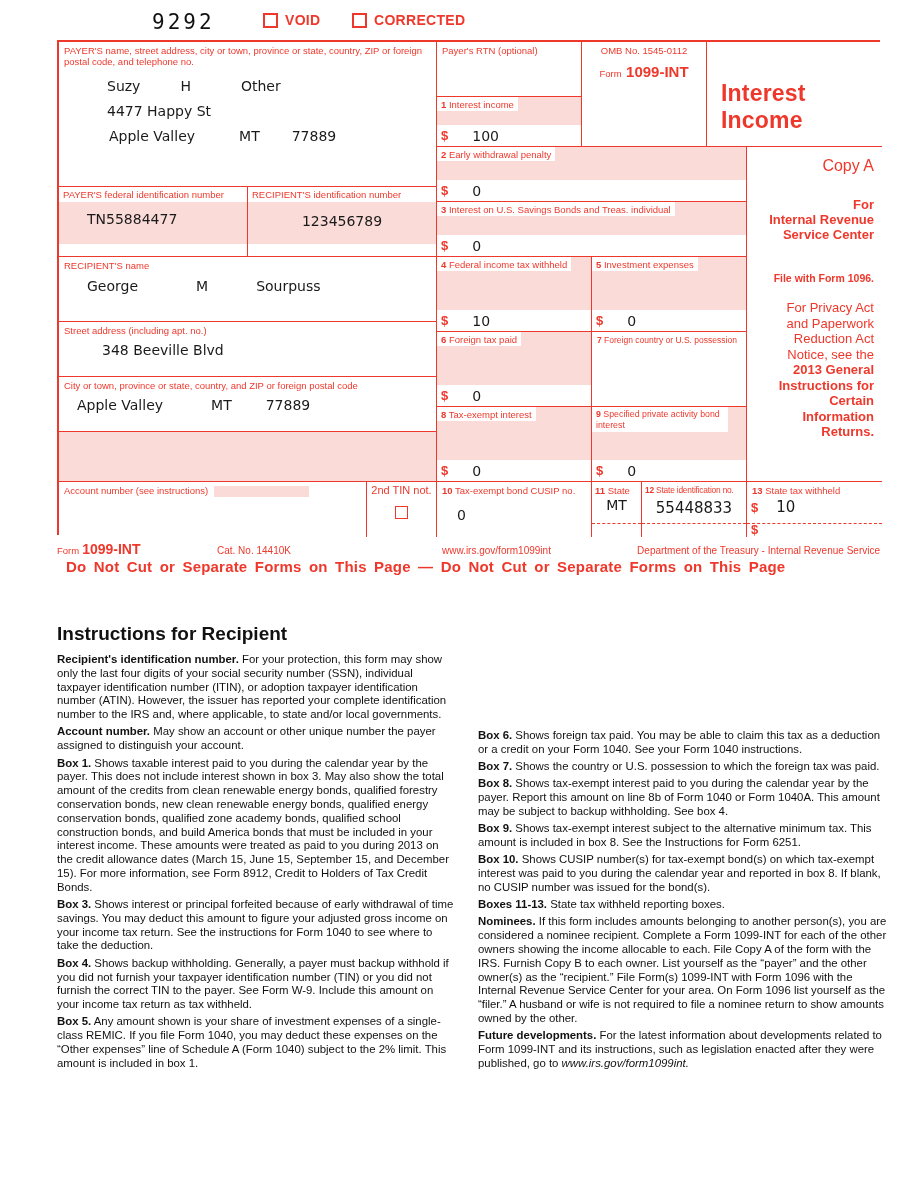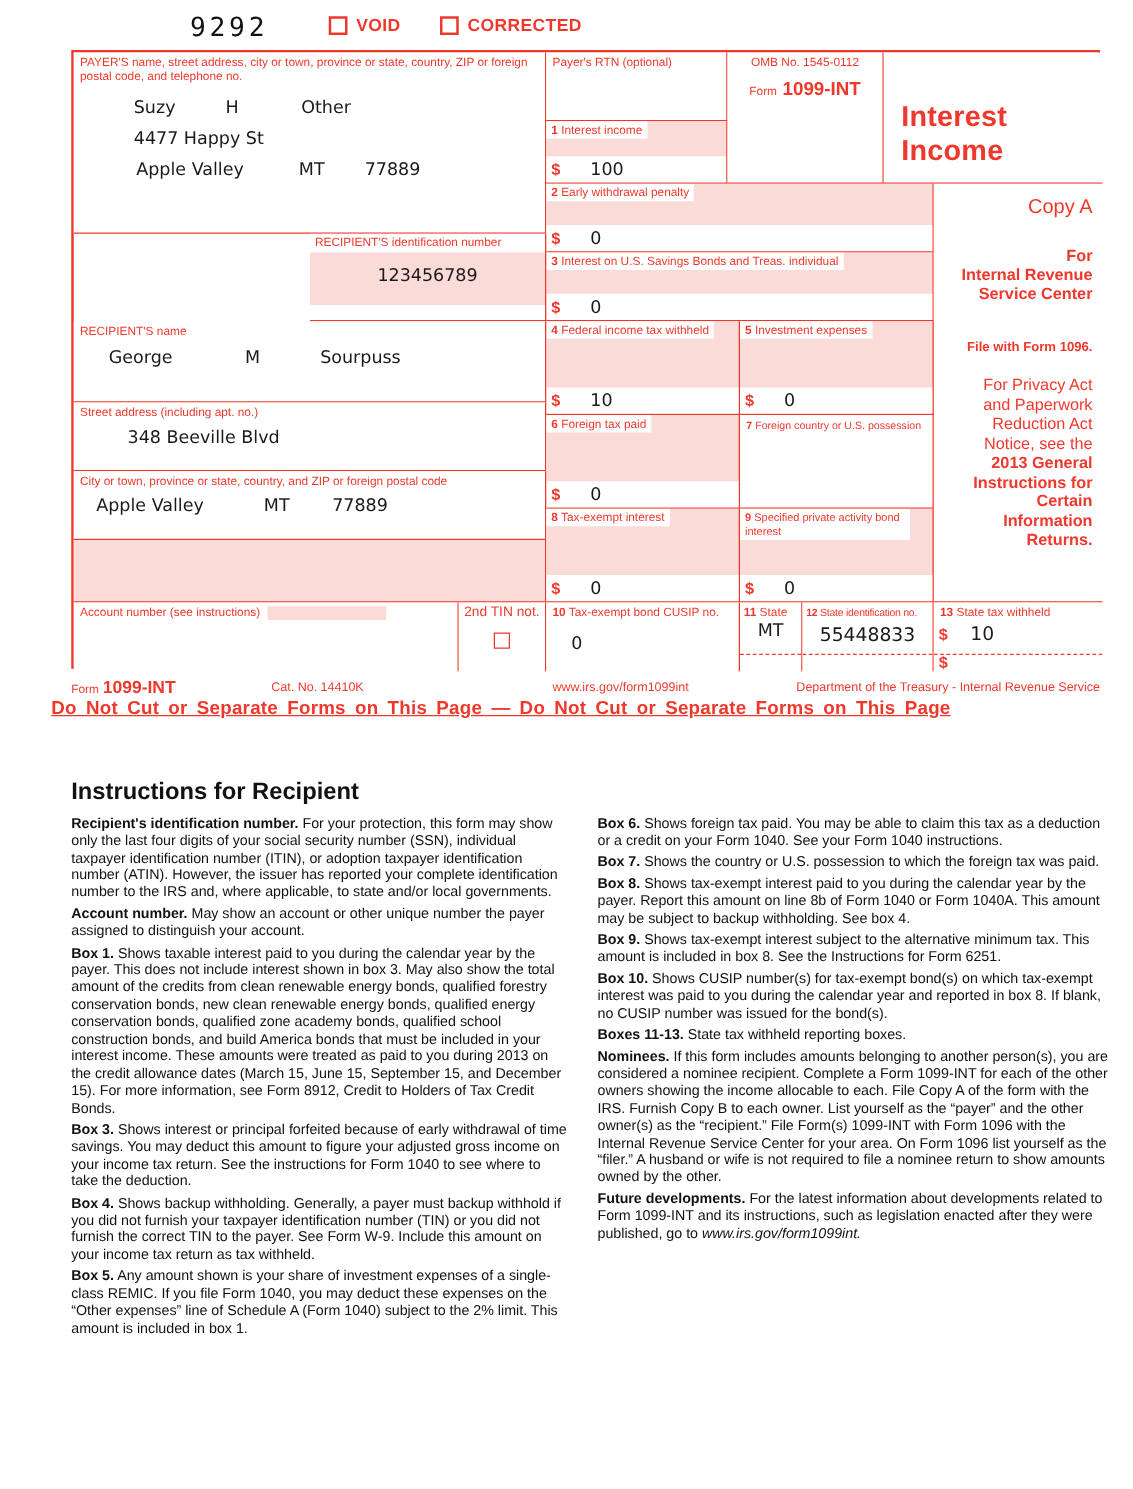--- a/index.html
+++ b/index.html
@@ -57,26 +57,26 @@
   .tincb{display:inline-block;width:13px;height:13px;border:1.7px solid var(--red);background:#fff;margin-top:10px;}
   .acctpatch{display:inline-block;width:95px;height:11px;background:var(--pink);vertical-align:middle;margin-left:6px;}
 
   
   .footer{position:absolute;left:57px;top:541px;width:823px;height:16px;color:var(--red);}
   .f-form{position:absolute;left:0;top:0;display:flex;align-items:baseline;gap:3px;}
   .f-form .w{font-size:9.5px;} .f-form .n{font-size:14px;font-weight:bold;}
   .f-cat{position:absolute;left:160px;top:4px;font-size:10px;}
   .f-url{position:absolute;left:385px;top:4px;font-size:10px;}
   .f-dept{position:absolute;right:0;top:4px;font-size:10px;}
-  .donotcut{position:absolute;left:41px;top:558px;width:840px;color:var(--red);font-weight:bold;font-size:15px;letter-spacing:.2px;word-spacing:3px;text-decoration:underline;}
+  .donotcut{position:absolute;left:66px;top:558px;width:840px;color:var(--red);font-weight:bold;font-size:15px;letter-spacing:.2px;word-spacing:3px;}
 
   
   .instructions{position:absolute;left:57px;top:623px;width:831px;color:#111;}
   .instructions h2{font-size:19px;margin:0 0 8px 0;color:#111;font-family:"Liberation Sans",sans-serif;}
-  .cols{display:flex;gap:23px;}
+  .cols{display:flex;gap:23px;align-items:flex-end;}
   .col{width:398px;} .col.right{width:410px;}
   .instr{font-size:11.4px;line-height:13.8px;margin:0 0 3.5px 0;}
   .instr b{font-weight:bold;}
   .instr i{font-style:italic;}
 </style>
 </head>
 <body>
 
 <div class="page">
 
@@ -151,20 +151,25 @@
       <div class="privacy"><span class="prelines">For Privacy Act
 and Paperwork
 Reduction Act
 Notice, see the</span><br><span class="pb prelines">2013 General
 Instructions for
 Certain
 Information
 Returns.</span></div>
     </div>
 
+    <div class="cell pinkbg" style="left:0;top:145px;width:189px;height:70px">
+      <div class="lbl lblfull">PAYER'S federal identification number</div>
+      <div class="val" style="margin:9px 0 0 28px">TN55884477</div>
+      <div class="wstrip"></div>
+    </div>
 
     <div class="cell pinkbg" style="left:189px;top:145px;width:189px;height:70px">
       <div class="lbl lblfull">RECIPIENT'S identification number</div>
       <div class="val" style="margin:11px 0 0 0;text-align:center">123456789</div>
       <div class="wstrip"></div>
     </div>
 
     <div class="cell pinkbg" style="left:378px;top:215px;width:155px;height:75px">
       <div class="lbl"><span class="lblpatch"><b>4</b> <span>Federal income tax withheld</span></span></div>
       <div class="amtrow">

